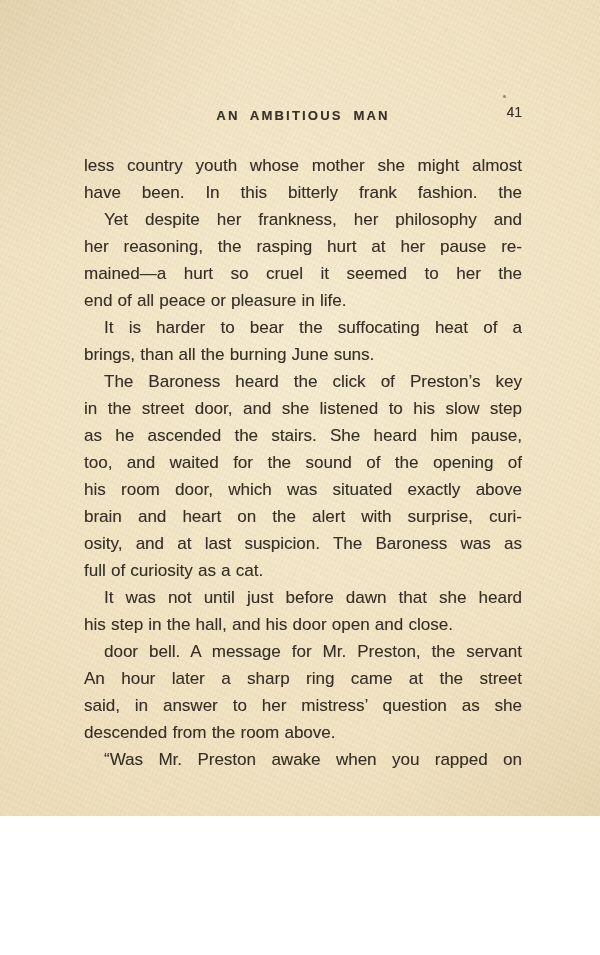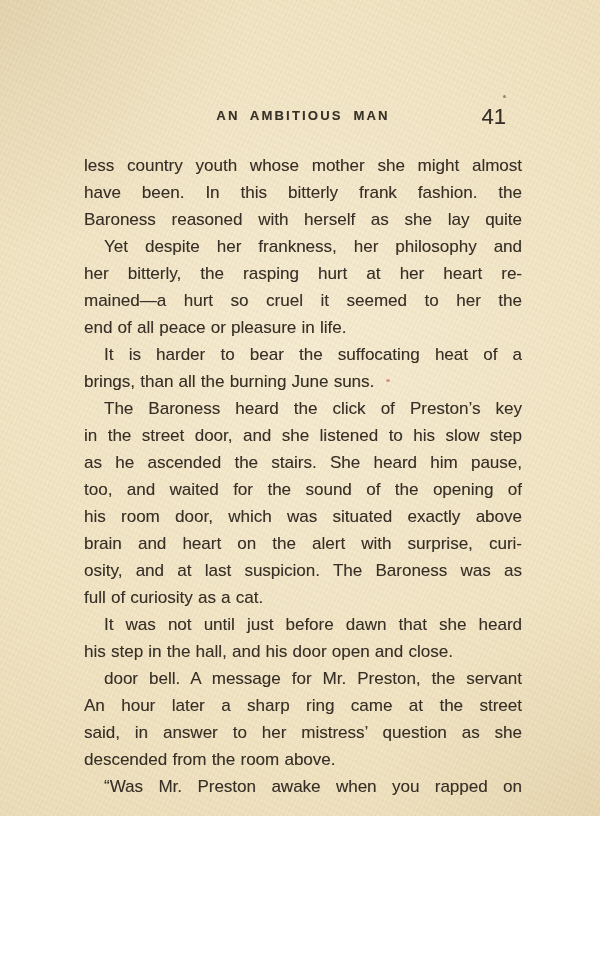--- a/index.html
+++ b/index.html
@@ -38,23 +38,23 @@
     font-size: 13px;
     font-weight: bold;
     letter-spacing: 2.2px;
     word-spacing: 5px;
     color: #3a3229;
     text-shadow: 0.3px 0.3px 0.4px rgba(58,50,41,0.4);
   }
 
   .page-number {
     position: absolute;
-    right: 16px;
+    right: 0;
     top: -4px;
-    font-size: 22px;
+    font-size: 14px;
     color: #372f26;
     text-shadow: 0.3px 0.3px 0.4px rgba(55,47,38,0.35);
   }
 
   .page-text {
     font-size: 17px;
     line-height: 27px;
     text-shadow: 0.3px 0.3px 0.5px rgba(55,47,38,0.32);
     word-spacing: 0.5px;
   }
@@ -87,25 +87,24 @@
 
     <div class="running-header">
       <div class="header-title">AN AMBITIOUS MAN</div>
       <div class="page-number">41</div>
     </div>
 
     <div class="page-text">
         <p class="para">
           <span class="line">less country youth whose mother she might almost</span>
           <span class="line">have been.  In this bitterly frank fashion. the</span>
-          <span class="line">Baroness reasoned with herself as she lay quite</span>
         </p>
         <p class="para indent">
           <span class="line">Yet despite her frankness, her philosophy and</span>
-          <span class="line">her bitterly, the rasping hurt at her heart re-</span>
+          <span class="line">her reasoning, the rasping hurt at her pause re-</span>
           <span class="line">mained—a hurt so cruel it seemed to her the</span>
           <span class="line last">end of all peace or pleasure in life.</span>
         </p>
         <p class="para indent">
           <span class="line">It is harder to bear the suffocating heat of a</span>
           <span class="line last">brings, than all the burning June suns.</span>
         </p>
         <p class="para indent">
           <span class="line">The Baroness heard the click of Preston’s key</span>
           <span class="line">in the street door, and she listened to his slow step</span>

